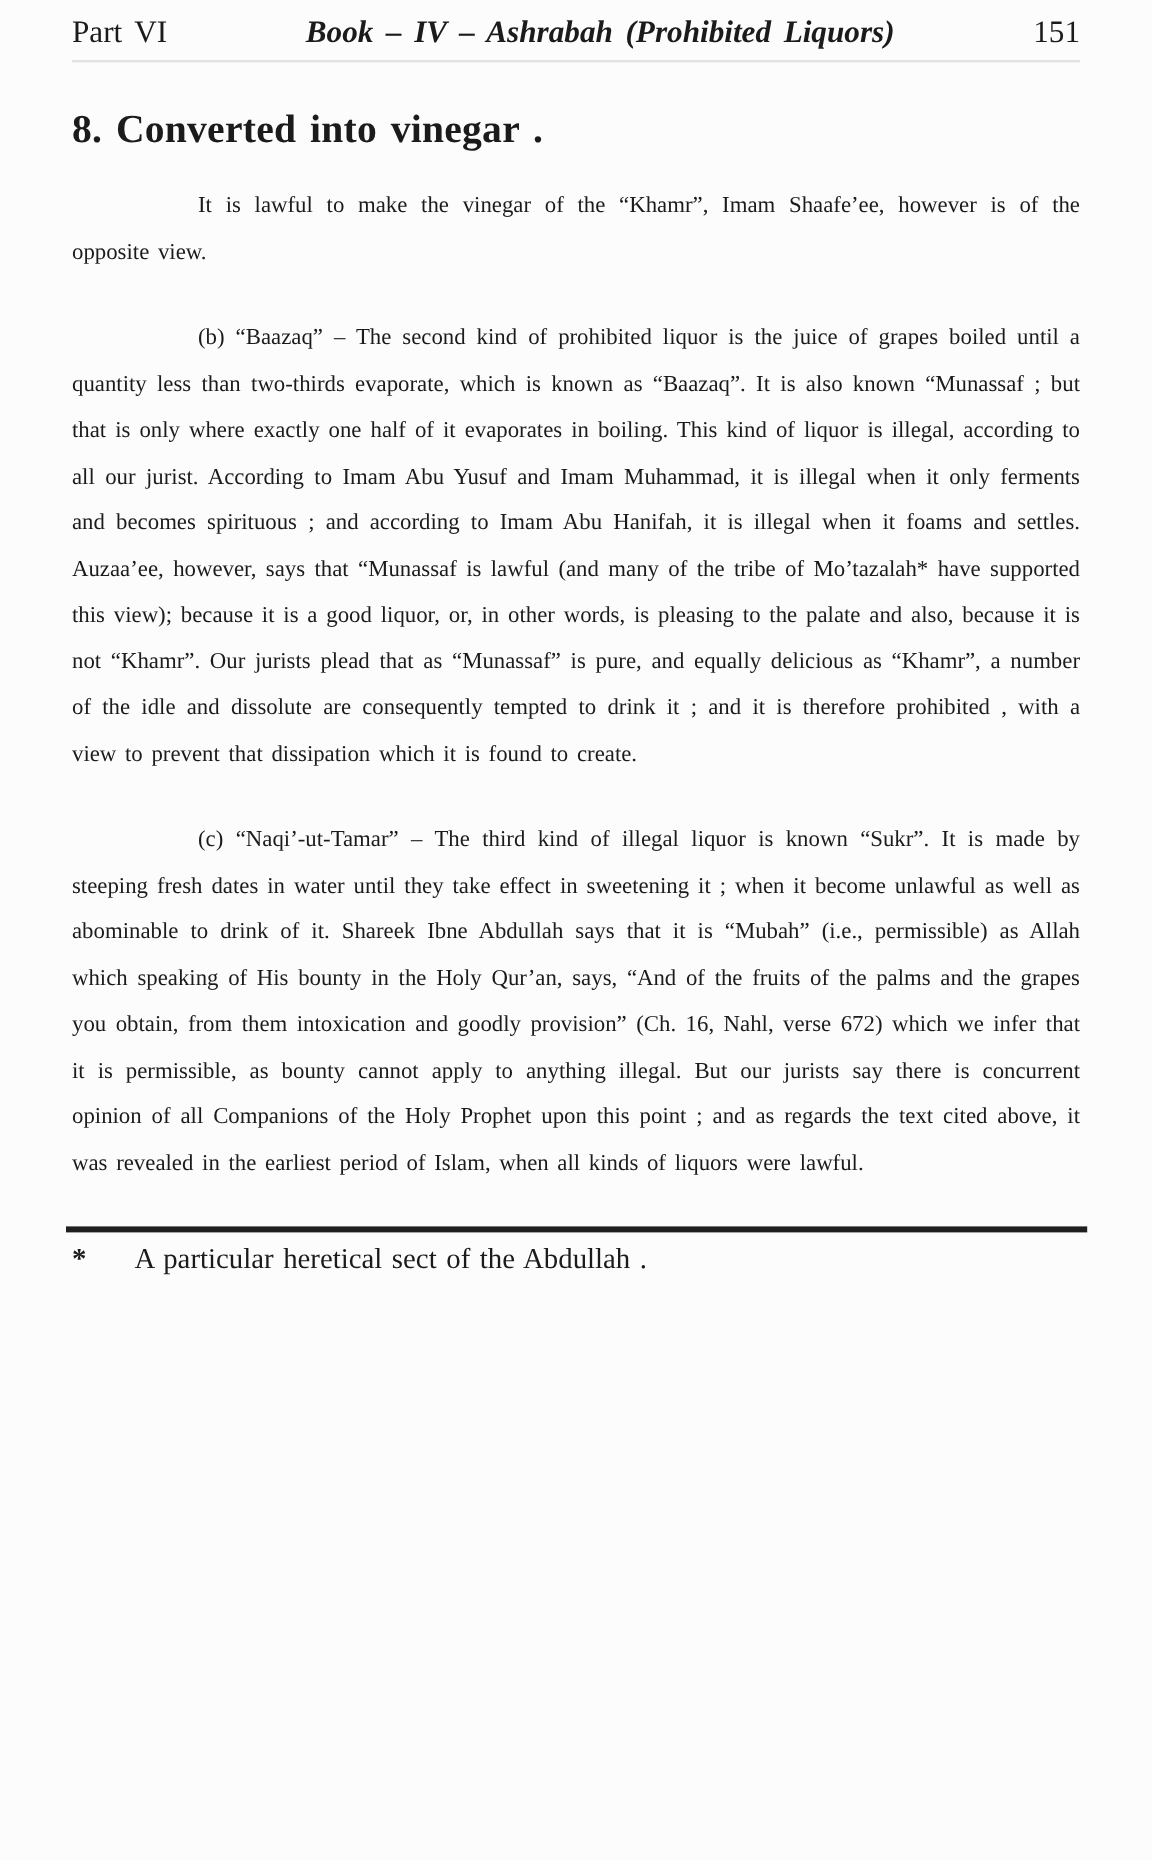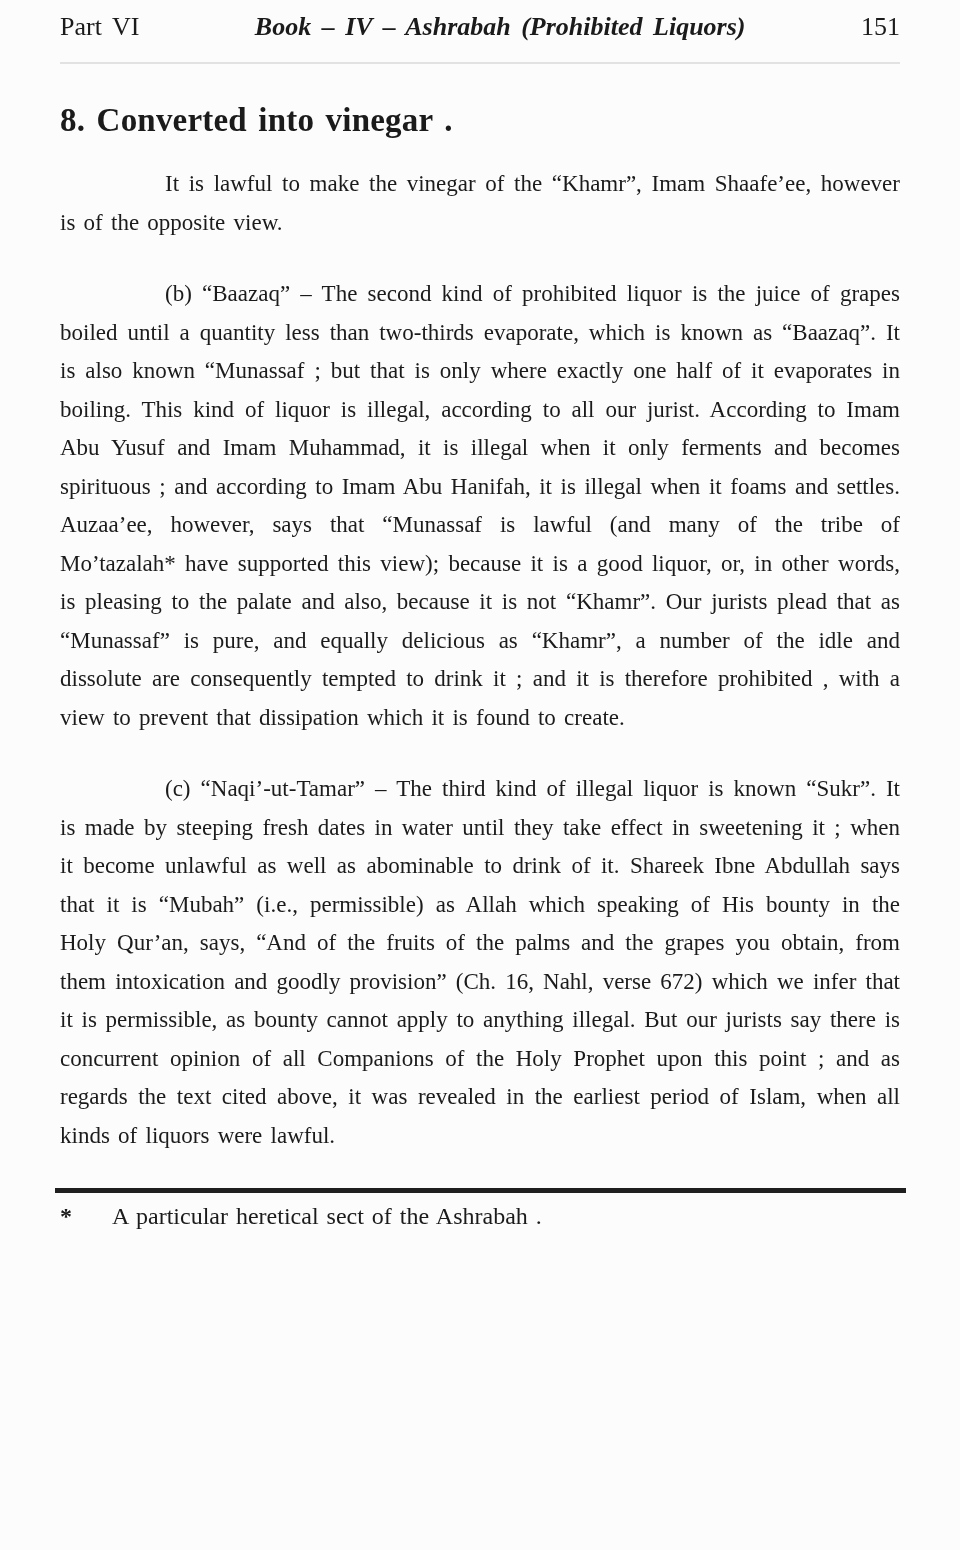--- a/index.html
+++ b/index.html
@@ -17,21 +17,21 @@
     box-sizing: border-box;
     padding: 12px 60px 0 60px;
     overflow: hidden;
   }
   .running-header {
     display: flex;
     align-items: baseline;
     justify-content: flex-end;
     font-size: 26px;
     word-spacing: 4px;
-    padding-bottom: 20px;
+    padding-bottom: 8px;
     border-bottom: 2px solid #e2e2e2;
   }
   .running-header .part {
     flex: 0 0 auto;
   }
   .running-header .book-title {
     flex: 1 1 auto;
     text-align: center;
     font-style: italic;
     font-weight: 600;
@@ -40,21 +40,21 @@
     flex: 0 0 auto;
   }
   h1.section-heading {
     font-size: 33px;
     font-weight: 700;
     margin: 38px 0 26px 0;
     word-spacing: 3px;
     letter-spacing: 0.2px;
   }
   p.body-para {
-    font-size: 23px;
+    font-size: 19px;
     line-height: 38.5px;
     text-align: justify;
     text-indent: 105px;
     word-spacing: 2.5px;
     margin: 0 0 33px 0;
   }
   p.body-para b {
     font-weight: 400;
   }
   .footnote-block {
@@ -96,17 +96,17 @@
   <p class="body-para"><span></span><b></b><span>It is lawful to make the vinegar of the “Khamr”, Imam Shaafe’ee, however is of the opposite view.</span></p>
 
   <p class="body-para"><span>(b) </span><b>“Baazaq”</b><span> – The second kind of prohibited liquor is the juice of grapes boiled until a quantity less than two-thirds evaporate, which is known as “Baazaq”. It is also known “Munassaf ; but that is only where exactly one half of it evaporates in boiling. This kind of liquor is illegal, according to all our jurist. According to Imam Abu Yusuf and Imam Muhammad, it is illegal when it only ferments and becomes spirituous ; and according to Imam Abu Hanifah, it is illegal when it foams and settles. Auzaa’ee, however, says that “Munassaf is lawful (and many of the tribe of Mo’tazalah* have supported this view); because it is a good liquor, or, in other words, is pleasing to the palate and also, because it is not “Khamr”. Our jurists plead that as “Munassaf” is pure, and equally delicious as “Khamr”, a number of the idle and dissolute are consequently tempted to drink it ; and it is therefore prohibited , with a view to prevent that dissipation which it is found to create.</span></p>
 
   <p class="body-para"><span>(c) </span><b>“Naqi’-ut-Tamar”</b><span> – The third kind of illegal liquor is known “Sukr”. It is made by steeping fresh dates in water until they take effect in sweetening it ; when it become unlawful as well as abominable to drink of it. Shareek Ibne Abdullah says that it is “Mubah” (i.e., permissible)  as Allah which speaking of His bounty in the Holy Qur’an, says, “And of the fruits of the palms and the grapes you obtain, from them intoxication and goodly provision” (Ch. 16, Nahl, verse 672) which we infer that it is permissible, as bounty cannot apply to anything illegal. But our jurists say there is concurrent opinion of all Companions of the Holy Prophet upon this point ; and as regards the text cited above, it was revealed in the earliest period of Islam, when all kinds of liquors were lawful.</span></p>
 
   <div class="footnote-block">
     <hr class="footnote-rule">
     <div class="footnote">
       <span class="marker">*</span>
-      <span class="fn-text">A particular heretical sect of the Ashrabah .</span>
+      <span class="fn-text">A particular heretical sect of the Abdullah .</span>
     </div>
   </div>
 
 </div>
 
 </body></html>

